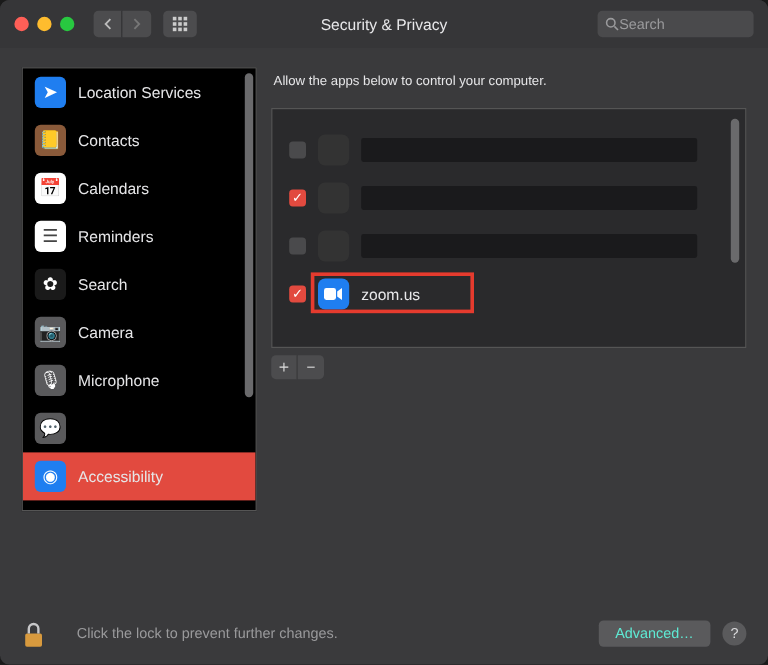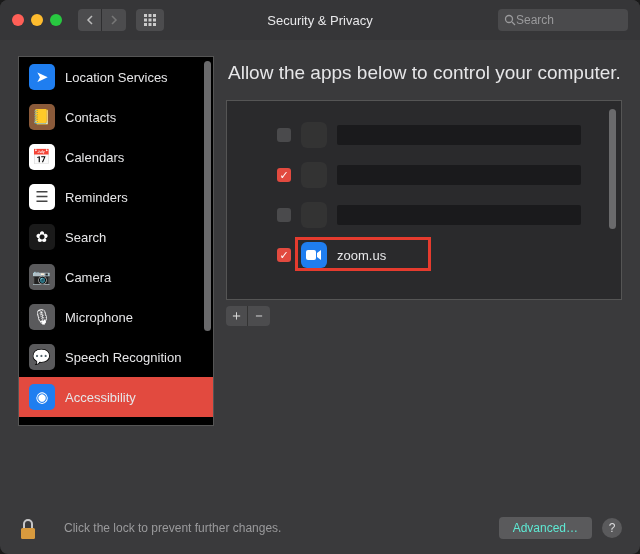--- a/index.html
+++ b/index.html
@@ -30,23 +30,23 @@
   .content { flex:1; display:flex; padding:16px 18px 10px 18px; gap:12px; }
   .sidebar { width:196px; background:#000; border:1px solid #555; height:370px; overflow:hidden; position:relative;}
   .sidebar-list { display:flex; flex-direction:column; }
   .side-item { display:flex; align-items:center; gap:10px; height:40px; padding:0 10px; color:#e6e6e8; font-size:13px;}
   .side-item.selected { background:#e24a3f; }
   .side-icon { width:26px; height:26px; border-radius:5px; display:flex; align-items:center; justify-content:center; font-size:15px; color:#fff; flex-shrink:0;}
   .scroll-track { position:absolute; right:2px; top:2px; bottom:2px; width:8px; }
   .scroll-thumb { position:absolute; right:0; width:7px; border-radius:4px; background:#6a6a6c; }
 
   .main { flex:1; display:flex; flex-direction:column; }
-  .main-desc { color:#e6e6e8; font-size:19px; padding:6px 0 10px 2px; }
+  .main-desc { color:#e6e6e8; font-size:11px; padding:6px 0 10px 2px; }
   .applist { background:#2a2a2c; border:1px solid #555; height:200px; position:relative; margin-top:6px; }
-  .app-rows { padding-top:14px;padding-left:36px; }
+  .app-rows { padding-top:14px; }
   .app-row { display:flex; align-items:center; height:40px; padding-left:14px; gap:10px; }
   .chk { width:14px; height:14px; border-radius:3px; background:#4a4a4c; display:flex; align-items:center; justify-content:center; flex-shrink:0;}
   .chk.on { background:#e24a3f; }
   .chk.on::after { content:"✓"; color:#fff; font-size:11px; line-height:1;}
   .app-icon { width:26px; height:26px; border-radius:6px; background:#333; flex-shrink:0;}
   .app-name-blur { flex:1; height:20px; background:#1a1a1c; border-radius:2px; margin-right:40px;}
   .app-row.highlight { position:relative; }
   .app-row.highlight .app-icon { background:#1f7ef0; display:flex; align-items:center; justify-content:center;}
   .app-row.highlight .redbox { position:absolute; left:32px; top:2px; width:136px; height:34px; border:3px solid #e53b2e; }
   .app-label { color:#e8e8ea; font-size:13px; }
@@ -152,21 +152,20 @@
         <div class="side-item">
           <div class="side-icon" style="background:#5a5a5c">
               <span>🎙</span>
             </div>
           <span>Microphone</span>
         </div>
         <div class="side-item">
           <div class="side-icon" style="background:#5a5a5c">
               <span>💬</span>
             </div>
-          <span>Speech Recognition</span>
         </div>
         <div class="side-item selected">
           <div class="side-icon" style="background:#1f7ef0">
               <span>◉</span>
             </div>
           <span>Accessibility</span>
         </div>
       </div>
       <div class="scroll-track">
         <div class="scroll-thumb" style="top:2px;height:270px;"></div>

